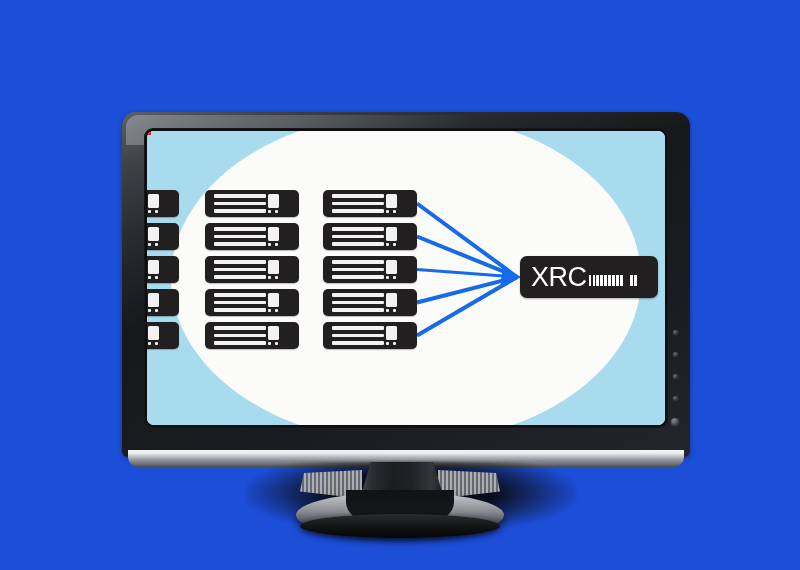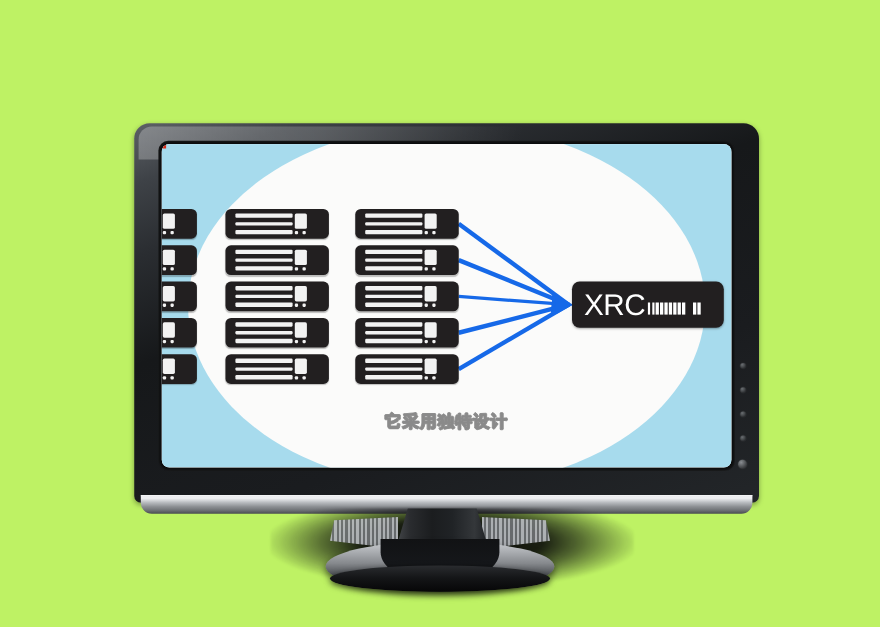--- a/index.html
+++ b/index.html
@@ -9,21 +9,21 @@
     width: 800px;
     height: 570px;
     overflow: hidden;
     font-family: "Liberation Sans", sans-serif;
   }
 
   #stage {
     position: relative;
     width: 800px;
     height: 570px;
-    background: #bef264;
+    background: #1d4ed8;
   }
 
   
   #monitor {
     position: absolute;
     left: 122px;
     top: 112px;
     width: 568px;
     height: 345px;
   }
@@ -510,21 +510,20 @@
               <i></i>
               <i></i>
               <i></i>
               <i></i>
               <i class="gap"></i>
               <i></i>
               <i></i>
             </span>
         </div>
 
-        <div id="caption">它采用独特设计</div>
       </div>
     </div>
 
     <div class="bezel-buttons">
       <div class="btn"></div>
       <div class="btn"></div>
       <div class="btn"></div>
       <div class="btn"></div>
       <div class="btn power"></div>
     </div>

